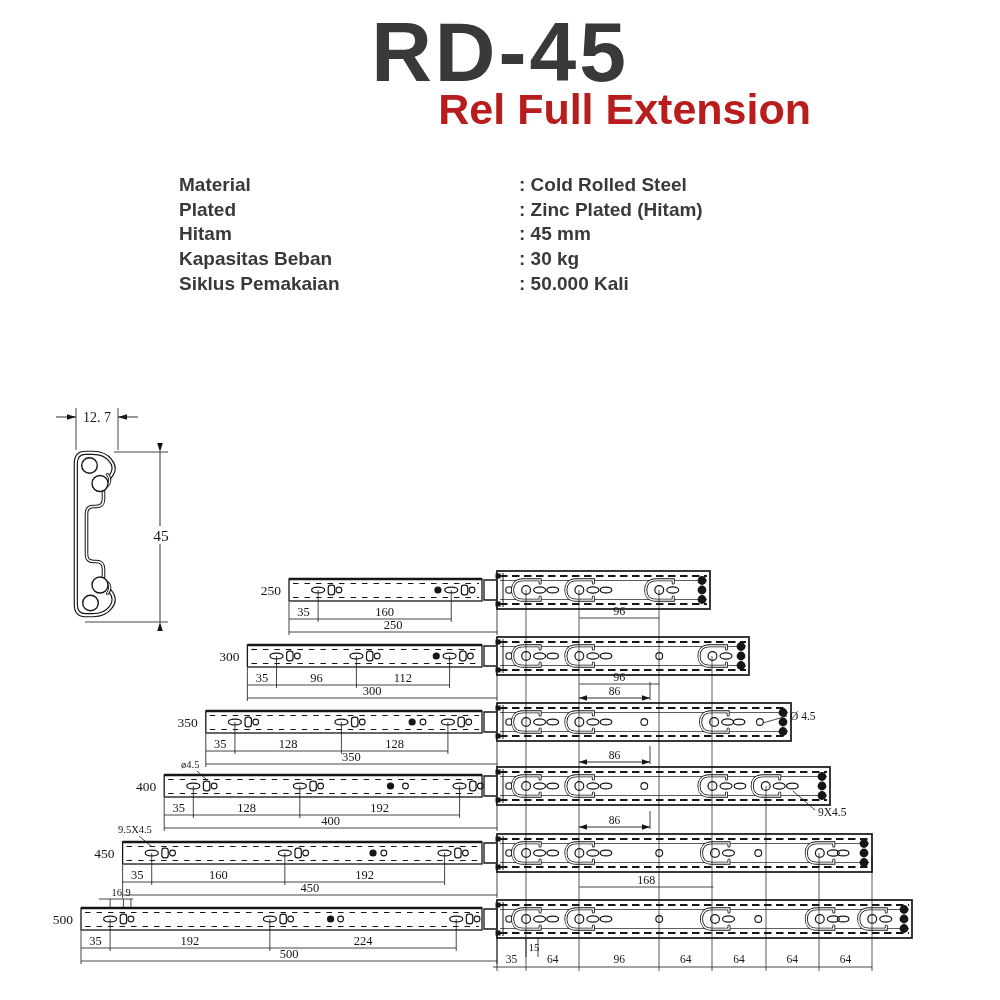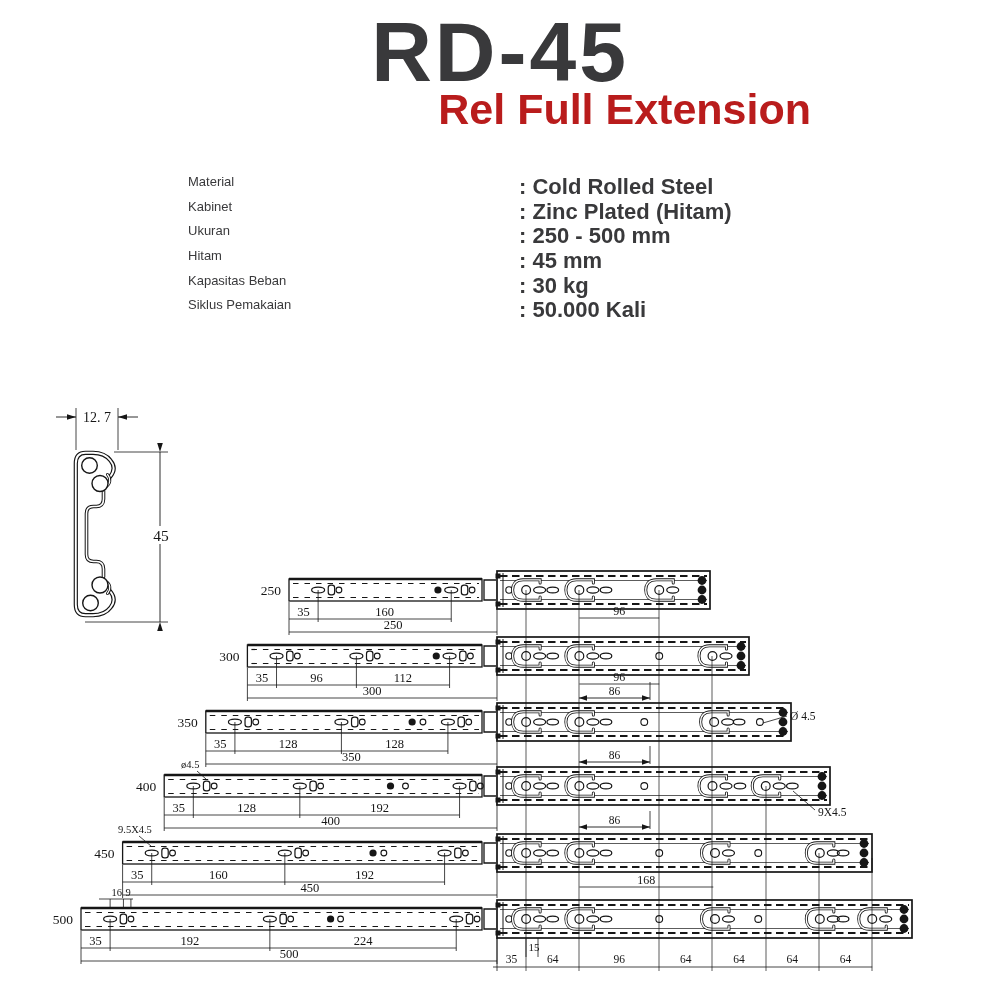--- a/index.html
+++ b/index.html
@@ -4,42 +4,38 @@
 <style>
   html,body{margin:0;padding:0;background:#fff;width:1000px;height:1000px;overflow:hidden}
   .page{position:relative;width:1000px;height:1000px;background:#ffffff;
         font-family:"Liberation Sans",sans-serif;color:#39393b}
   .title{position:absolute;top:10px;left:0;width:1000px;text-align:center;
          font-size:84px;font-weight:800;letter-spacing:3px;color:#39393b;margin:0;line-height:1}
   .subtitle{position:absolute;top:88px;left:0;width:811px;text-align:right;
             font-size:43px;font-weight:700;color:#b91c1c;margin:0;line-height:1}
   .specs{position:absolute;top:174px;left:0;width:1000px}
   .spec-row{position:relative;height:24.7px}
-  .spec-label{position:absolute;left:188px;font-size:13px;font-weight:400;white-space:pre}
-  .spec-value{position:absolute;left:519px;font-size:22px;font-weight:600;white-space:pre}
+  .spec-label{position:absolute;left:179px;font-size:19px;font-weight:700;white-space:pre}
+  .spec-value{position:absolute;left:519px;font-size:19px;font-weight:600;white-space:pre}
   svg{position:absolute;top:0;left:0}
 </style>
 </head>
 <body>
 
 <div class="page">
   <h1 class="title">RD-45</h1>
   <h2 class="subtitle">Rel Full Extension</h2>
   <div class="specs">
       <div class="spec-row">
         <span class="spec-label">Material</span>
         <span class="spec-value">: Cold Rolled Steel</span>
       </div>
       <div class="spec-row">
-        <span class="spec-label">Kabinet</span>
+        <span class="spec-label">Plated</span>
         <span class="spec-value">: Zinc Plated (Hitam)</span>
-      </div>
-      <div class="spec-row">
-        <span class="spec-label">Ukuran</span>
-        <span class="spec-value">: 250 - 500 mm</span>
       </div>
       <div class="spec-row">
         <span class="spec-label">Hitam</span>
         <span class="spec-value">: 45 mm</span>
       </div>
       <div class="spec-row">
         <span class="spec-label">Kapasitas Beban</span>
         <span class="spec-value">: 30 kg</span>
       </div>
       <div class="spec-row">

